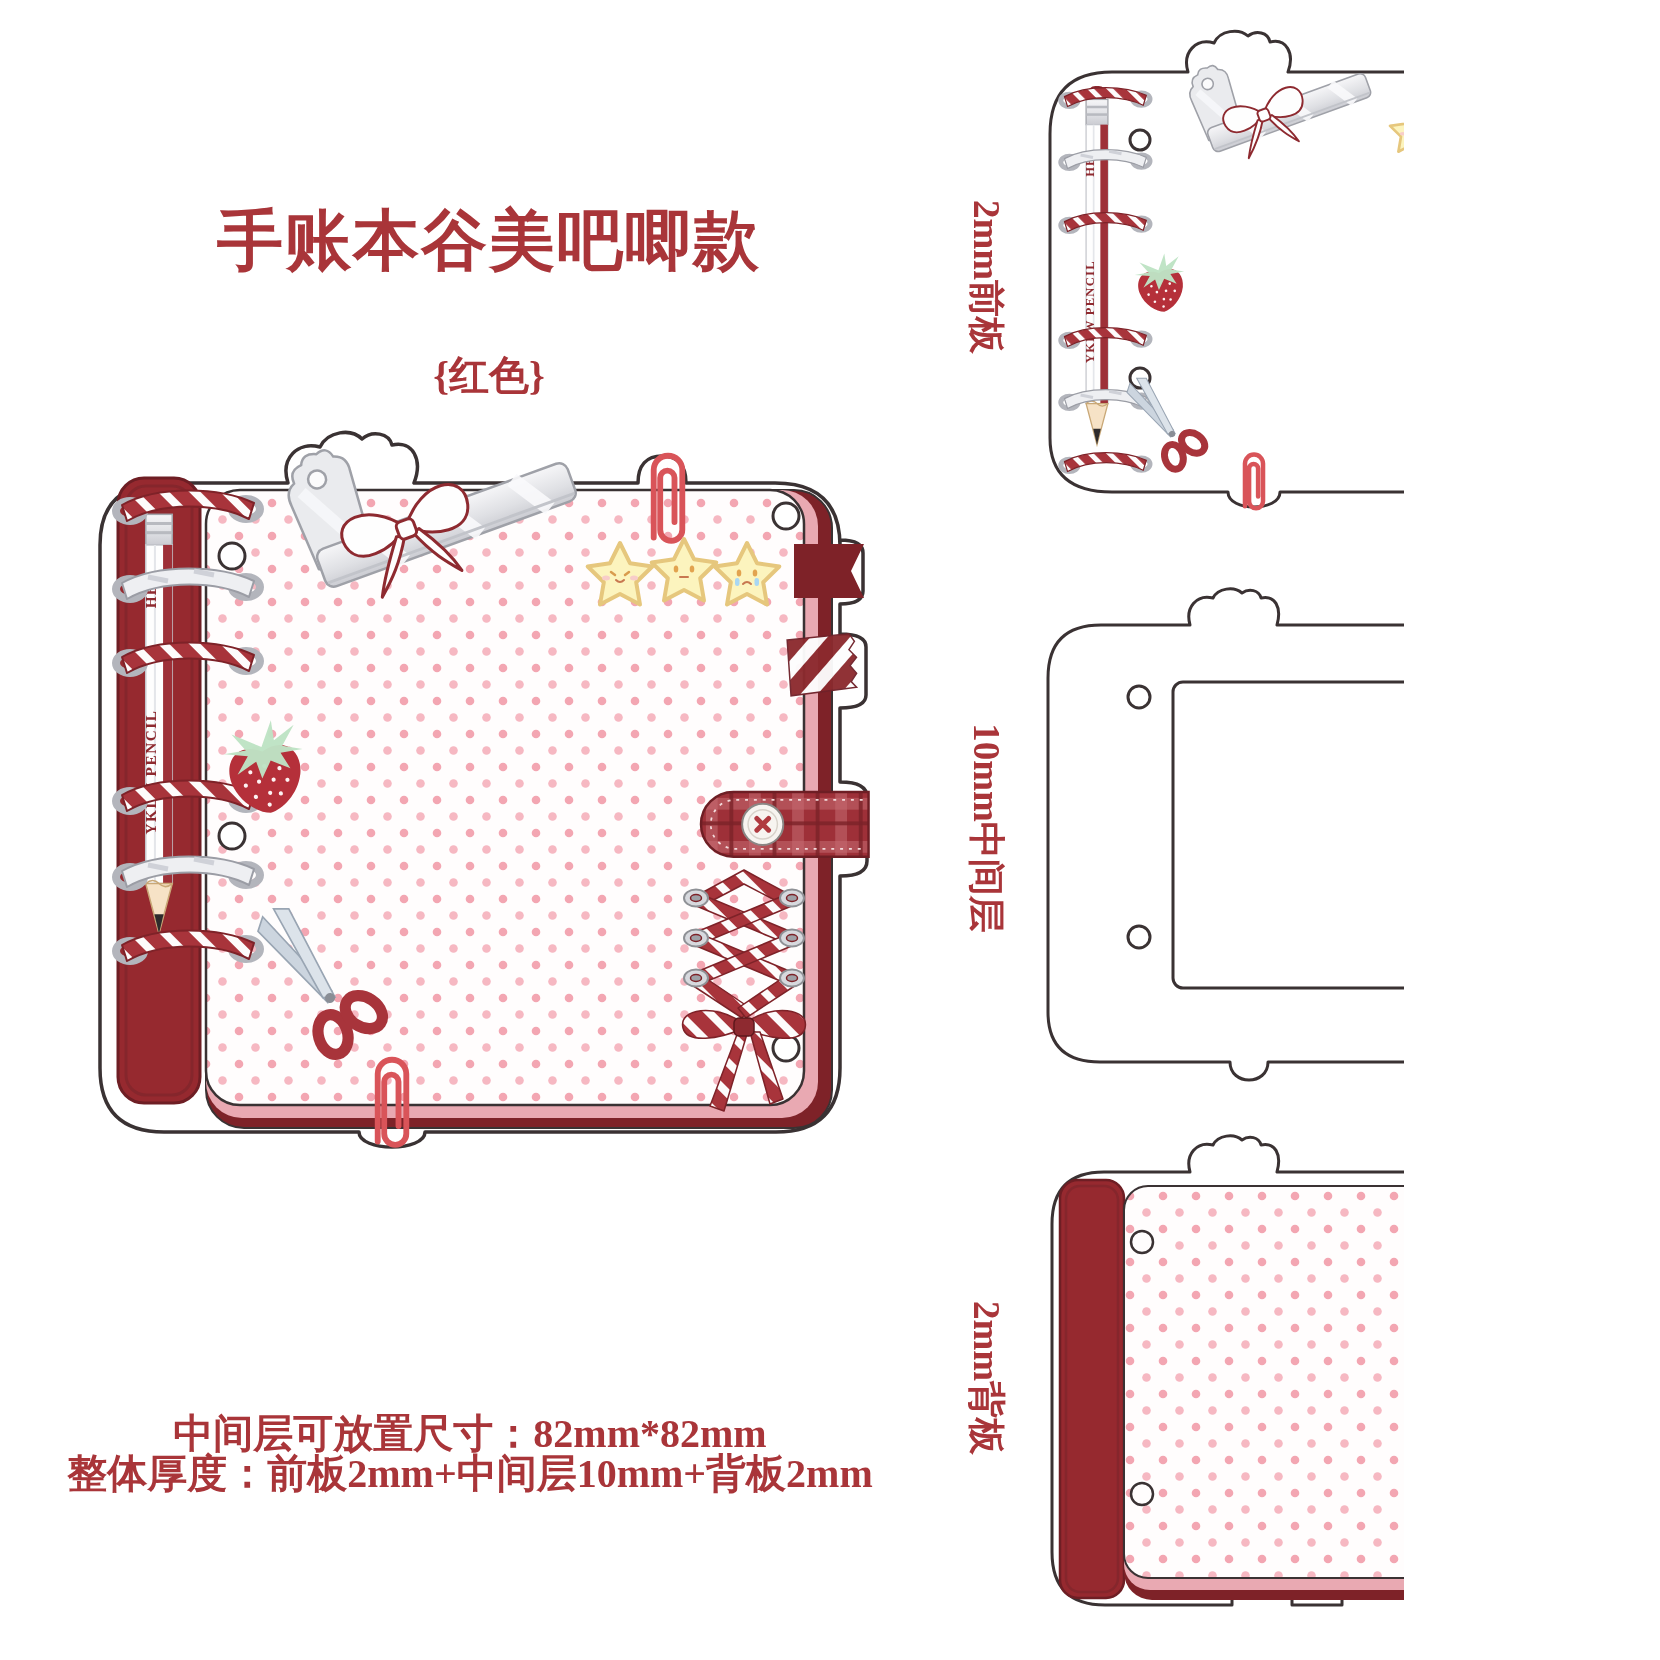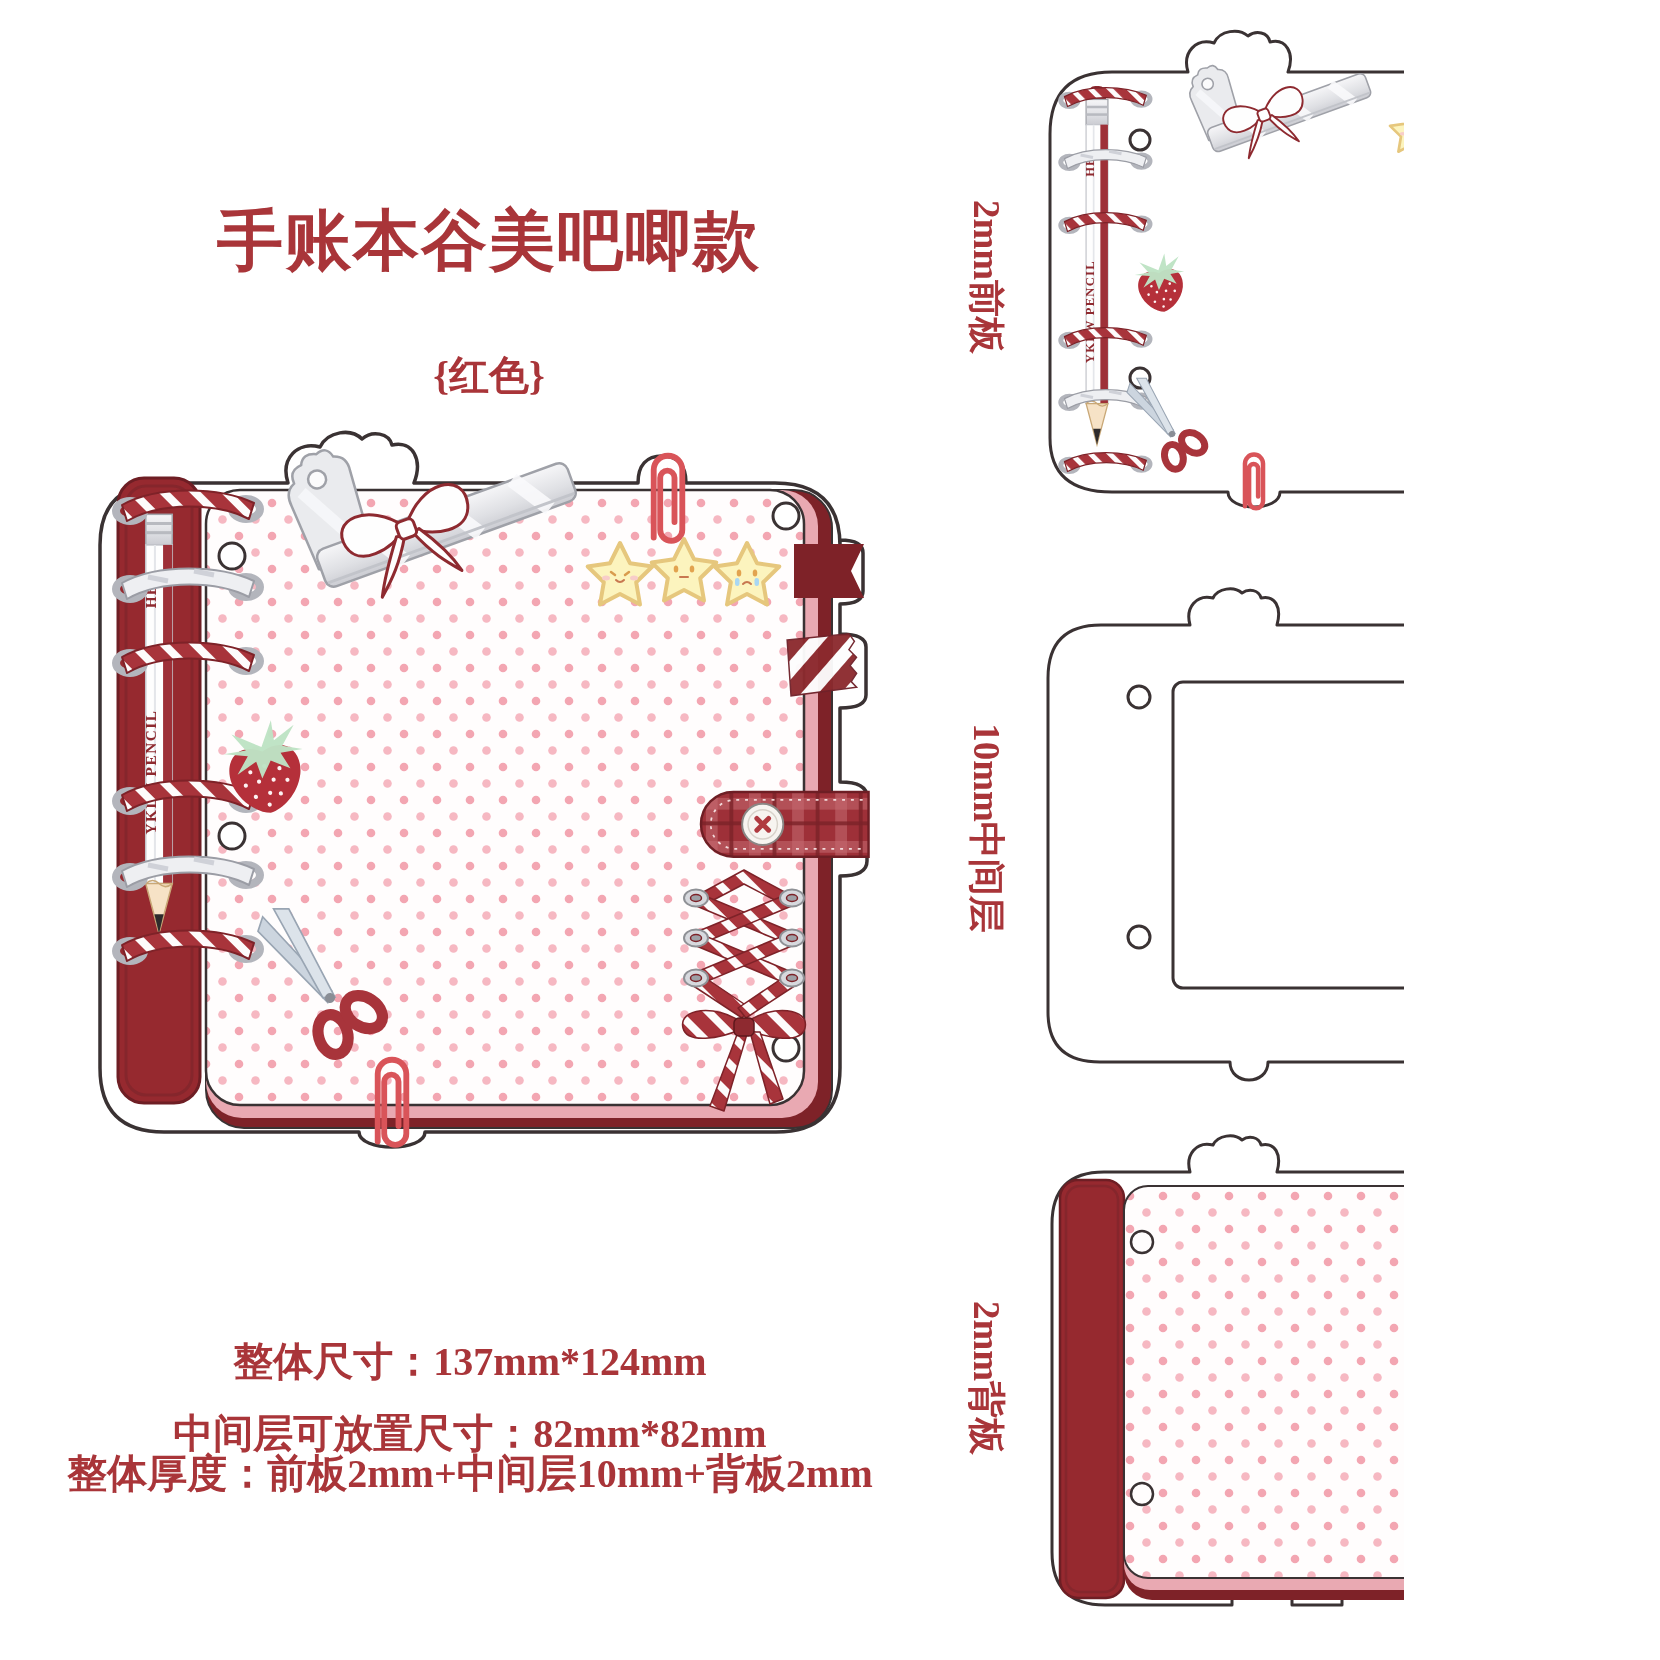--- a/index.html
+++ b/index.html
@@ -343,17 +343,16 @@
   </g>
 </svg>
 
 <div class="txt title">手账本谷美吧唧款</div>
 <div class="txt subtitle">{红色}</div>
 
 <div class="txt vlabel vl-front">2mm前板</div>
 <div class="txt vlabel vl-middle">10mm中间层</div>
 <div class="txt vlabel vl-back">2mm背板</div>
 
-<div class="txt spec spec1">整体尺寸：137mm*124mm</div>
 <div class="txt spec spec2">中间层可放置尺寸：82mm*82mm</div>
 <div class="txt spec spec3">整体厚度：前板2mm+中间层10mm+背板2mm</div>
 
 </div>
 
 </body></html>

